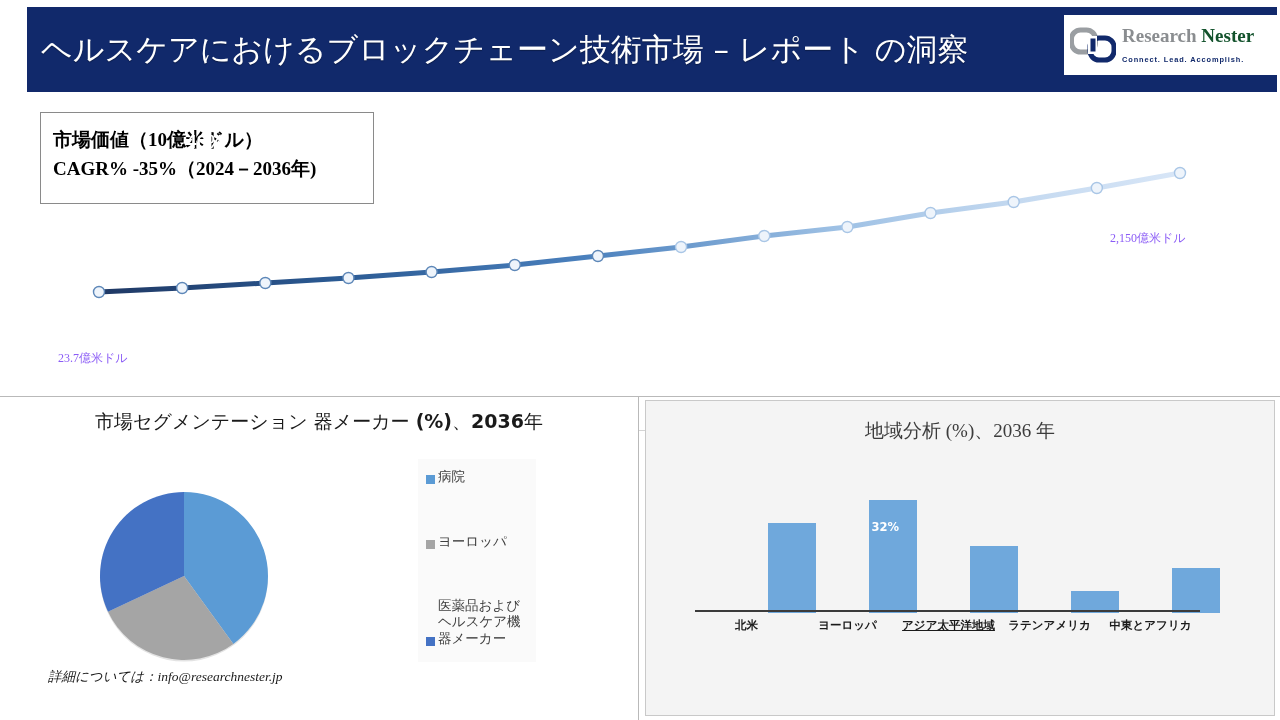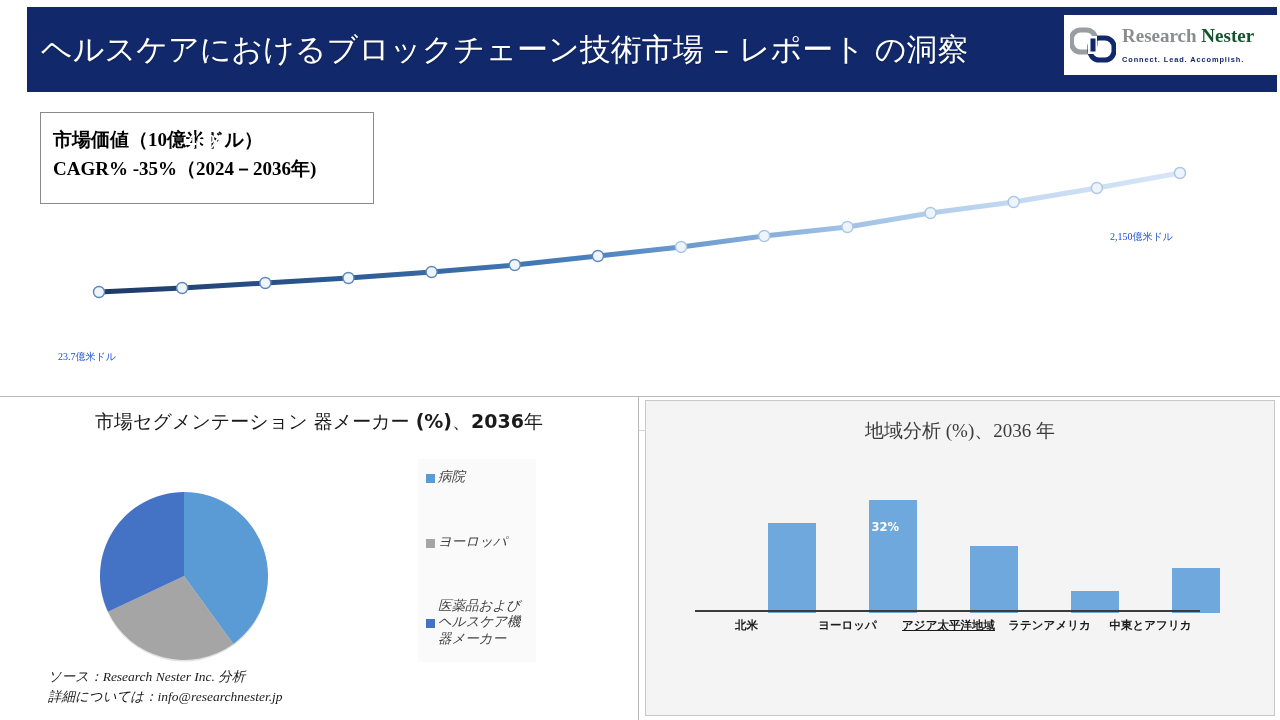--- a/index.html
+++ b/index.html
@@ -48,21 +48,21 @@
     box-sizing:border-box;
     padding:12px 0 16px 12px;
     font-family:"Liberation Serif","DejaVu Serif",serif;
     margin-left:16px;
   }
   #value-box div{font-size:19px;color:#000;font-weight:bold;line-height:1.55;white-space:nowrap;}
 
   
   #line-chart{position:absolute;left:0;top:100px;width:1280px;height:280px;}
   .pt-label{
-    position:absolute;font-size:10px;color:#1d4ed8;white-space:nowrap;
+    position:absolute;font-size:12px;color:#8b5cf6;white-space:nowrap;
     font-family:"Liberation Serif","DejaVu Serif",serif;
   }
   #label-start{left:58px;top:250px;}
   #label-end{left:1110px;top:130px;}
   #axis-line{position:absolute;left:58px;top:330px;width:1163px;height:1px;background:#d4d4d4;}
   #year-axis{position:absolute;left:0;top:343px;width:1280px;height:24px;}
   .year-tick{
     position:absolute;font-size:13px;color:#5a5a5a;text-align:center;
     transform:translateX(-50%);white-space:nowrap;
     font-family:"Liberation Serif","DejaVu Serif",serif;
@@ -83,21 +83,21 @@
   #pie-title b{font-weight:bold;}
   #pie-wrap{position:absolute;left:98px;top:93px;width:172px;height:172px;}
   #pie-center-label{
     position:absolute;left:186px;top:131px;
     font-size:19px;font-weight:bold;color:#ffffff;
   }
   #pie-legend{
     position:absolute;left:418px;top:459px;width:118px;height:203px;
     background:#fafafa;
   }
-  .legend-row{position:absolute;display:flex;align-items:center;font-style:italic;}
+  .legend-row{position:absolute;display:flex;align-items:flex-end;}
   .legend-swatch{width:9px;height:9px;flex:0 0 auto;margin-top:4px;margin-right:3px;}
   .legend-text{
     font-size:13.5px;color:#404040;line-height:1.22;
     font-family:"DejaVu Sans","Liberation Sans",sans-serif;
   }
   #source-block{
     position:absolute;left:48px;top:667px;
     font-style:italic;font-size:13.5px;color:#1a1a1a;line-height:1.5;
     font-family:"Liberation Serif","DejaVu Serif",serif;
   }
@@ -231,21 +231,20 @@
     <span class="legend-swatch" style="background:#4472c4"></span>
     <span class="legend-text">
       <span>医薬品および</span><br>
       <span>ヘルスケア機</span><br>
       <span>器メーカー</span>
     </span>
   </div>
 </div>
 
 <div id="source-block">
-  <div>ソース：Research Nester Inc. 分析</div>
   <div>詳細については：info@researchnester.jp</div>
 </div>
 
 <div id="bar-panel">
   <div id="bar-title">地域分析 (%)、2036 年</div>
   <div id="bars">
       <div class="bar-col" style="left: 45px; width: 101px; height: 150px;">
         <div class="bar-rect" style="height: 90px; background: rgb(111, 168, 220);"></div>
       </div>
       <div class="bar-col" style="left: 146px; width: 101px; height: 150px;">

